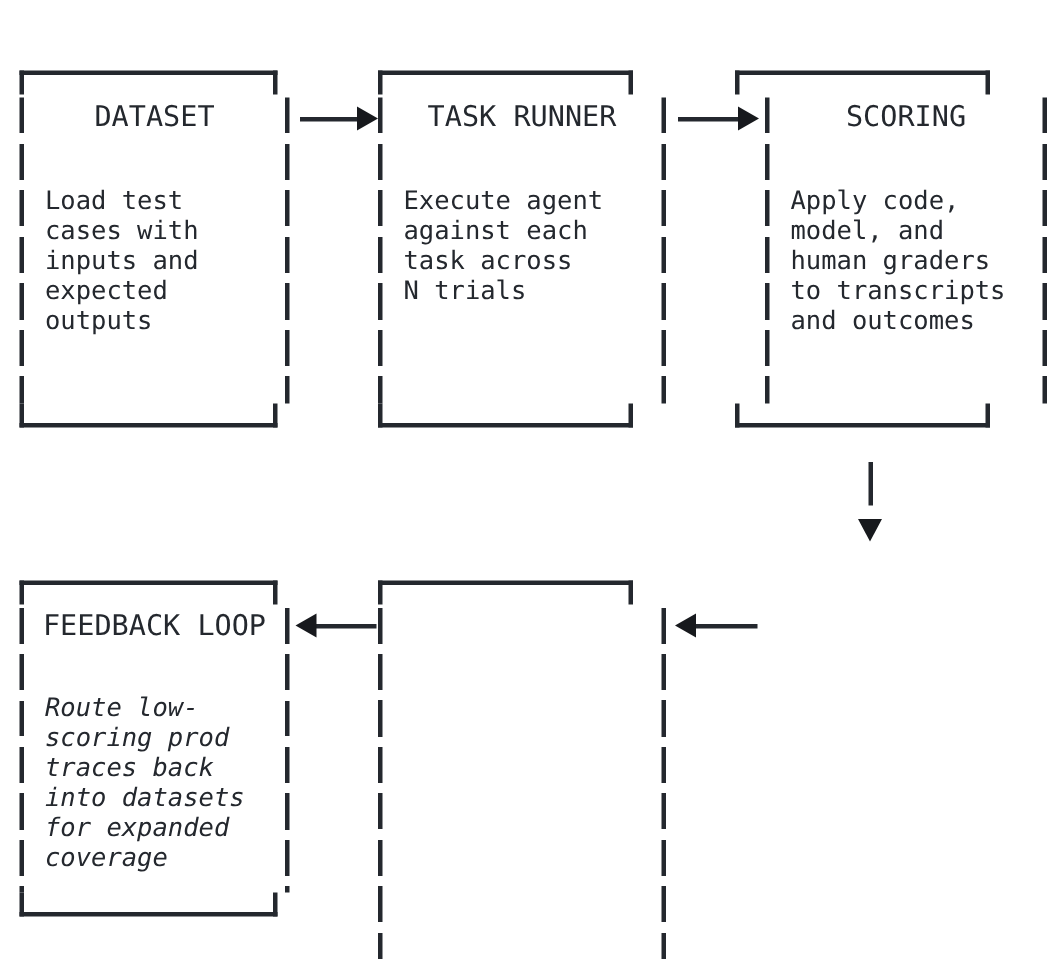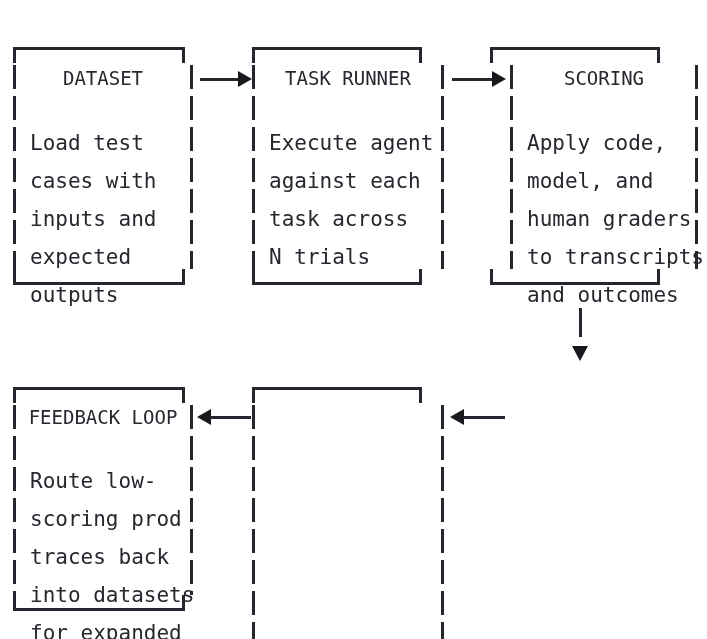--- a/index.html
+++ b/index.html
@@ -27,24 +27,24 @@
   .side-left{left:var(--ldx,0px);}
   .side-right{right:calc(0px - var(--rdx,0px));}
   .box-title{
     position:absolute;top:16px;height:31px;line-height:31px;
     left:var(--ldx,0px);right:calc(0px - var(--rdx,0px));
     font-size:19px;text-align:center;white-space:pre;
   }
   .box-desc{
     position:absolute;top:77px;
     left:calc(var(--ldx,0px) + 17px);
-    font-size:21px;line-height:38px;white-space:pre;
+    font-size:17px;line-height:20px;white-space:pre;
   }
   .row2 .box-title{top:15px;}
-  .row2 .box-desc{top:75px;}
+  .row2 .box-desc{top:75px;font-style:italic;}
 
   .b1{left:13px; top:12px; width:172px;height:238px;--rdx:8px;}
   .b2{left:252px;top:12px; width:170px;height:238px;--rdx:22px;}
   .b3{left:490px;top:12px; width:170px;height:238px;--ldx:20px;--rdx:38px;}
   .b4{left:13px; top:352px;width:172px;height:224px;--rdx:8px;}
   .b5{left:252px;top:352px;width:170px;height:270px;--rdx:22px;}
   .b6{left:490px;top:352px;width:170px;height:270px;--ldx:20px;--rdx:38px;}
 
   .arrow{position:absolute;}
   .arrow-h{height:16px;}

